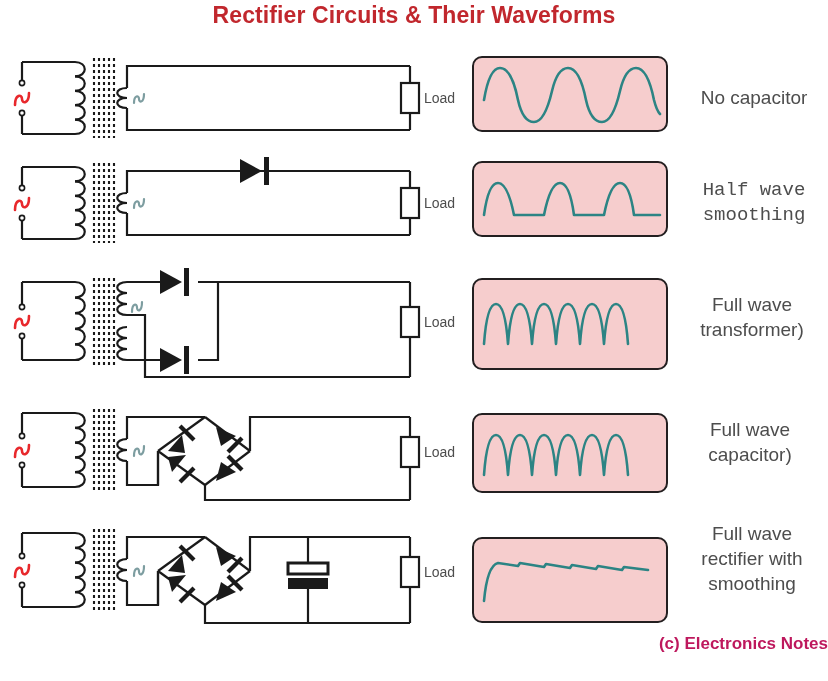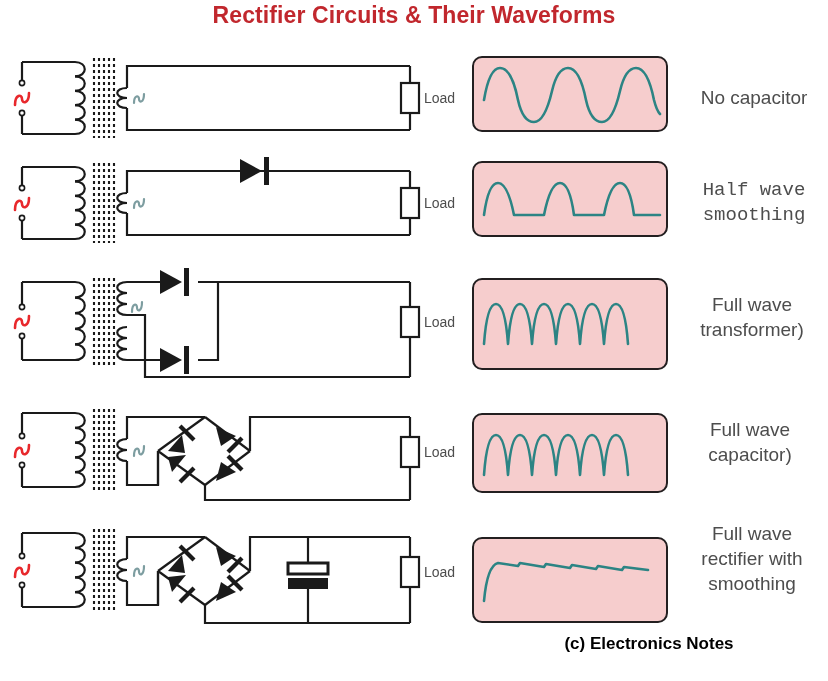--- a/index.html
+++ b/index.html
@@ -46,24 +46,24 @@
     text-align: center;
     font-size: 19px;
     color: #4d4d4d;
     line-height: 25px;
   }
   #credit {
     position: absolute;
     left: 470px;
     width: 358px;
     top: 634px;
-    text-align: center;
+    text-align: right;
     font-size: 17px;
     font-weight: bold;
-    color: #000000;
+    color: #be185d;
   }
 </style>
 </head>
 <body>
 
 <div id="page-title">Rectifier Circuits &amp; Their Waveforms</div>
 
 <div class="row" style="top:48px;height:100px;">
   <svg class="circuit-svg" width="460" height="100" viewBox="0 0 460 100">
     <g fill="none" stroke="#1a1a1a" stroke-width="2.2">

